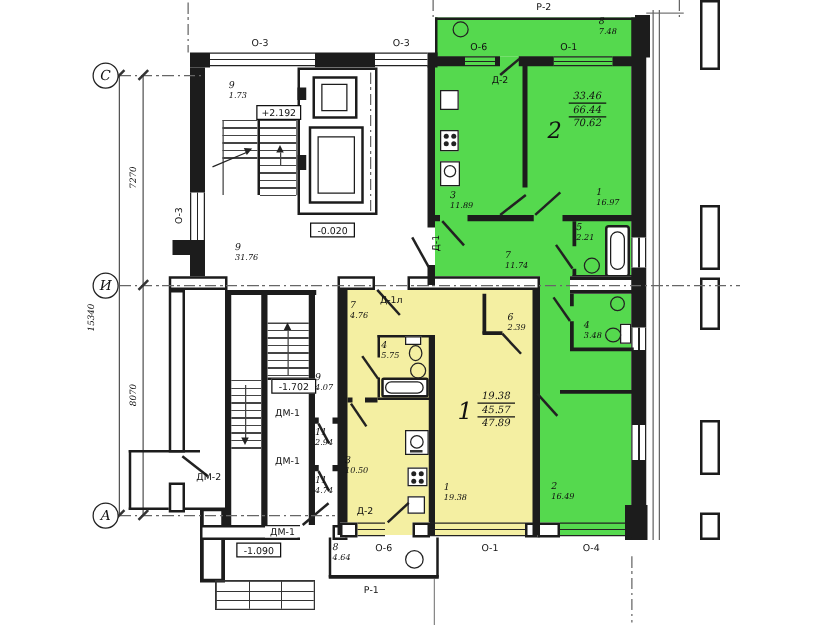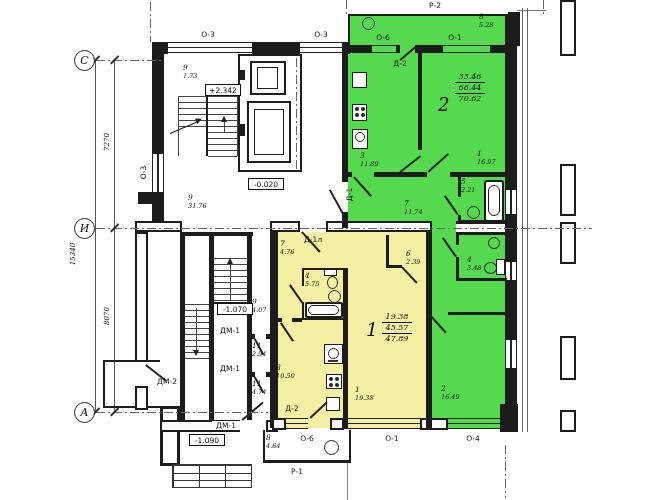--- a/index.html
+++ b/index.html
@@ -103,21 +103,21 @@
   <div class="tr-v" style="left:208px;top:96px;width:29px;height:61px"></div>
   <div class="dg" style="left:170px;top:133px;width:30px;transform:rotate(-23deg);height:1px"></div>
   <div class="tri" style="left:196px;top:117px;border-top:3px solid transparent;border-bottom:3px solid transparent;border-left:6px solid #222;transform:rotate(-23deg)"></div>
   <div class="ln" style="left:224px;top:122px;width:1px;height:10px"></div>
   <div class="tri" style="left:221px;top:116px;border-left:3px solid transparent;border-right:3px solid transparent;border-bottom:6px solid #222"></div>
 
   <div class="rm" style="left:183px;top:64px">
     <span class="n">9</span>
     <span class="a">1.73</span>
   </div>
-  <div class="ebox" style="left:205px;top:84px;width:36px;height:12px">+2.342</div>
+  <div class="ebox" style="left:205px;top:84px;width:36px;height:12px">+2.192</div>
   <div class="ebox" style="left:248px;top:178px;width:36px;height:12px">-0.020</div>
   <div class="rm" style="left:188px;top:194px">
     <span class="n">9</span>
     <span class="a">31.76</span>
   </div>
 
   <div class="hw" style="left:135px;top:221px;width:47px;height:11px"></div>
   <div class="w" style="left:180px;top:232px;width:73px;height:4px"></div>
   <div class="hw" style="left:135px;top:232px;width:13px;height:130px"></div>
   <div style="position:absolute;left:103px;top:360px;width:57px;height:48px;border:2px solid #1c1c1c;border-right:none;box-sizing:border-box"></div>
@@ -143,21 +143,21 @@
   <div class="tri" style="left:227px;top:258px;border-left:3px solid transparent;border-right:3px solid transparent;border-bottom:6px solid #222"></div>
   <div class="w" style="left:247px;top:232px;width:5px;height:188px"></div>
   <div class="w" style="left:252px;top:334px;width:3px;height:5px"></div>
   <div class="w" style="left:266px;top:334px;width:6px;height:5px"></div>
   <div class="dg" style="left:255px;top:338px;width:18px;transform:rotate(62deg)"></div>
   <div class="w" style="left:252px;top:372px;width:3px;height:5px"></div>
   <div class="w" style="left:266px;top:372px;width:6px;height:5px"></div>
   <div class="dg" style="left:255px;top:376px;width:18px;transform:rotate(62deg)"></div>
   <div class="lbl" style="left:216px;top:326px;width:28px">ДМ-1</div>
   <div class="lbl" style="left:216px;top:364px;width:28px">ДМ-1</div>
-  <div class="ebox" style="left:217px;top:303px;width:36px;height:12px">-1.070</div>
+  <div class="ebox" style="left:217px;top:303px;width:36px;height:12px">-1.702</div>
   <div class="rm" style="left:252px;top:298px">
     <span class="n">9</span>
     <span class="a">4.07</span>
   </div>
   <div class="rm" style="left:252px;top:342px">
     <span class="n">11</span>
     <span class="a">2.94</span>
   </div>
   <div class="rm" style="left:252px;top:380px">
     <span class="n">11</span>
@@ -231,21 +231,21 @@
   <div class="lbl" style="left:292px;top:434px;width:30px">О-6</div>
   <div class="lbl" style="left:377px;top:434px;width:30px">О-1</div>
 
   <div class="w" style="left:348px;top:14px;width:162px;height:2px"></div>
   <div class="w" style="left:348px;top:14px;width:2px;height:31px"></div>
   <div class="w" style="left:508px;top:12px;width:12px;height:34px"></div>
   <div class="circ" style="left:362px;top:17px;width:13px;height:13px"></div>
   <div class="lbl" style="left:420px;top:1px;width:30px">Р-2</div>
   <div class="rm" style="left:479px;top:13px">
     <span class="n">8</span>
-    <span class="a">5.28</span>
+    <span class="a">7.48</span>
   </div>
   <div class="w" style="left:348px;top:45px;width:24px;height:8px"></div>
   <div class="winh" style="left:372px;top:45px;width:24px;height:8px"></div>
   <div class="w" style="left:396px;top:45px;width:4px;height:8px"></div>
   <div class="w" style="left:415px;top:45px;width:28px;height:8px"></div>
   <div class="winh" style="left:443px;top:45px;width:47px;height:8px"></div>
   <div class="w" style="left:490px;top:45px;width:17px;height:8px"></div>
   <div class="dg" style="left:400px;top:59px;width:20px;transform:rotate(-40deg)"></div>
   <div class="lbl" style="left:368px;top:33px;width:30px">О-6</div>
   <div class="lbl" style="left:440px;top:33px;width:30px">О-1</div>

